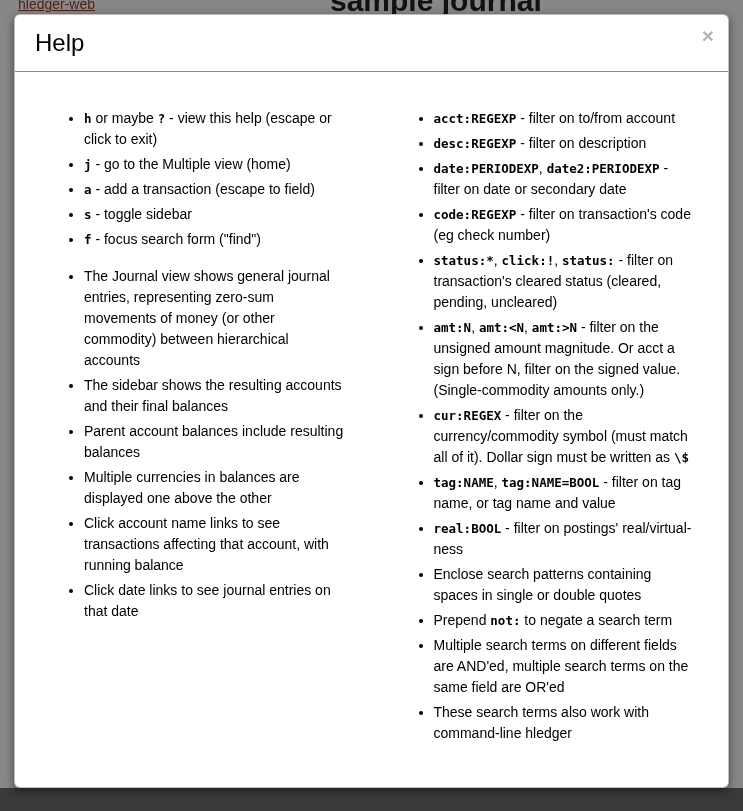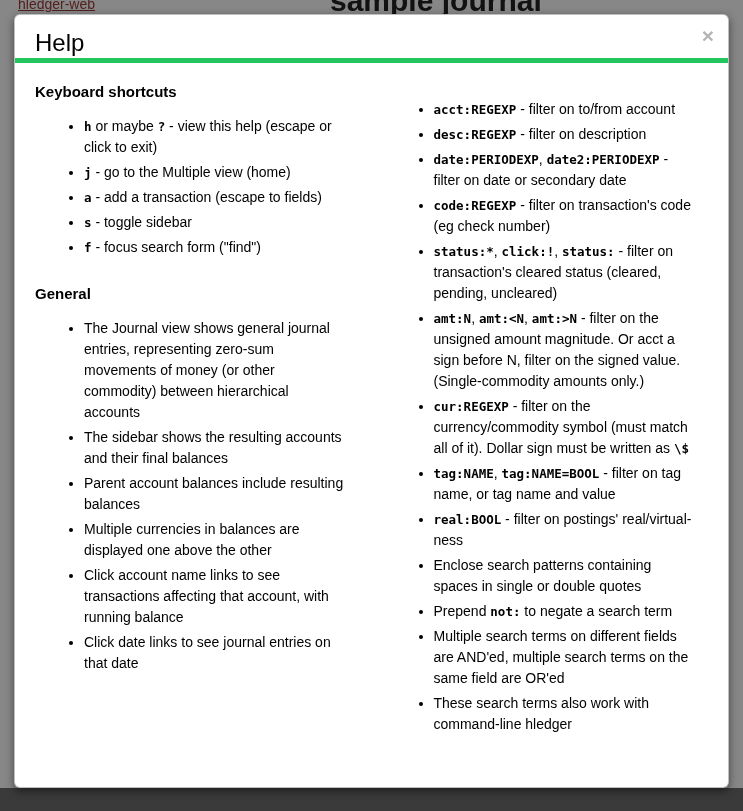--- a/index.html
+++ b/index.html
@@ -44,22 +44,22 @@
     position: absolute; z-index: 20;
     top: 14px; left: 14px; right: 14px; bottom: 23px;
     background: #ffffff;
     border: 1px solid rgba(0,0,0,0.25);
     border-radius: 6px;
     box-shadow: 0 3px 9px rgba(0,0,0,0.5);
     display: flex; flex-direction: column;
     overflow: hidden;
   }
   .modal-header {
-    padding: 14px 16px 1px 20px;
-    border-bottom: 5px solid #22c55e;
+    padding: 14px 16px 14px 20px;
+    border-bottom: 1px solid #22c55e;
     position: relative;
     flex: 0 0 auto;
   }
   .modal-title {
     font-size: 24px; font-weight: 500; color: #000;
     line-height: 28px;
   }
   .modal-close {
     position: absolute; top: 10px; right: 14px;
     background: none; border: none;
@@ -108,47 +108,45 @@
 
 <div class="backdrop"></div>
 
 <div class="modal">
   <div class="modal-header">
     <h2 class="modal-title">Help</h2>
     <button class="modal-close">×</button>
   </div>
   <div class="modal-body">
     <div class="col">
-      <h3 class="section-heading">Keyboard shortcuts</h3>
       <ul class="help-list">
           <li><code>h</code><span> or maybe </span><code>?</code><span> - view this help (escape or click to exit)</span></li>
           <li><code>j</code><span> - go to the Multiple view (home)</span></li>
-          <li><code>a</code><span> - add a transaction (escape to fields)</span></li>
+          <li><code>a</code><span> - add a transaction (escape to field)</span></li>
           <li><code>s</code><span> - toggle sidebar</span></li>
           <li><code>f</code><span> - focus search form ("find")</span></li>
         </ul>
-      <h3 class="section-heading spaced">General</h3>
       <ul class="help-list">
           <li><span>The Journal view shows general journal entries, representing zero-sum movements of money (or other commodity) between hierarchical accounts</span></li>
           <li><span>The sidebar shows the resulting accounts and their final balances</span></li>
           <li><span>Parent account balances include resulting balances</span></li>
           <li><span>Multiple currencies in balances are displayed one above the other</span></li>
           <li><span>Click account name links to see transactions affecting that account, with running balance</span></li>
           <li><span>Click date links to see journal entries on that date</span></li>
         </ul>
     </div>
     <div class="col">
       <ul class="help-list">
           <li><code>acct:REGEXP</code><span> - filter on to/from account</span></li>
           <li><code>desc:REGEXP</code><span> - filter on description</span></li>
           <li><code>date:PERIODEXP</code><span>, </span><code>date2:PERIODEXP</code><span> - filter on date or secondary date</span></li>
           <li><code>code:REGEXP</code><span> - filter on transaction's code (eg check number)</span></li>
           <li><code>status:*</code><span>, </span><code>click:!</code><span>, </span><code>status:</code><span> - filter on transaction's cleared status (cleared, pending, uncleared)</span></li>
           <li><code>amt:N</code><span>, </span><code>amt:&lt;N</code><span>, </span><code>amt:&gt;N</code><span> - filter on the unsigned amount magnitude. Or acct a sign before N, filter on the signed value. (Single-commodity amounts only.)</span></li>
-          <li><code>cur:REGEXP</code><span> - filter on the currency/commodity symbol (must match all of it). Dollar sign must be written as </span><code>\$</code></li>
+          <li><code>cur:REGEX</code><span> - filter on the currency/commodity symbol (must match all of it). Dollar sign must be written as </span><code>\$</code></li>
           <li><code>tag:NAME</code><span>, </span><code>tag:NAME=BOOL</code><span> - filter on tag name, or tag name and value</span></li>
           <li><code>real:BOOL</code><span> - filter on postings' real/virtual-ness</span></li>
           <li><span>Enclose search patterns containing spaces in single or double quotes</span></li>
           <li><span>Prepend </span><code>not:</code><span> to negate a search term</span></li>
           <li><span>Multiple search terms on different fields are AND'ed, multiple search terms on the same field are OR'ed</span></li>
           <li><span>These search terms also work with command-line hledger</span></li>
         </ul>
     </div>
   </div>
 </div>

